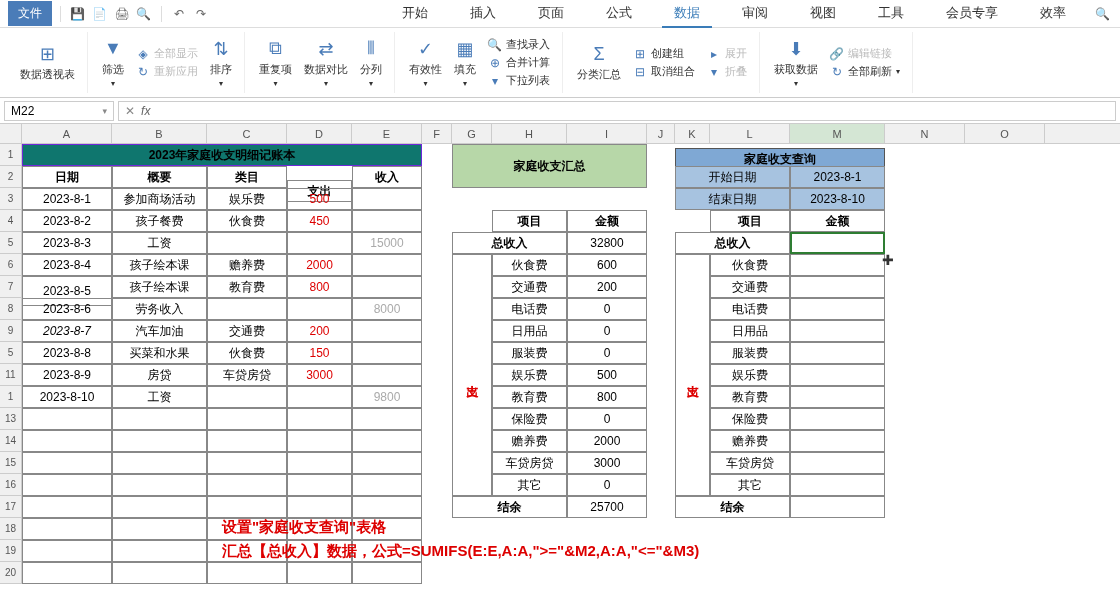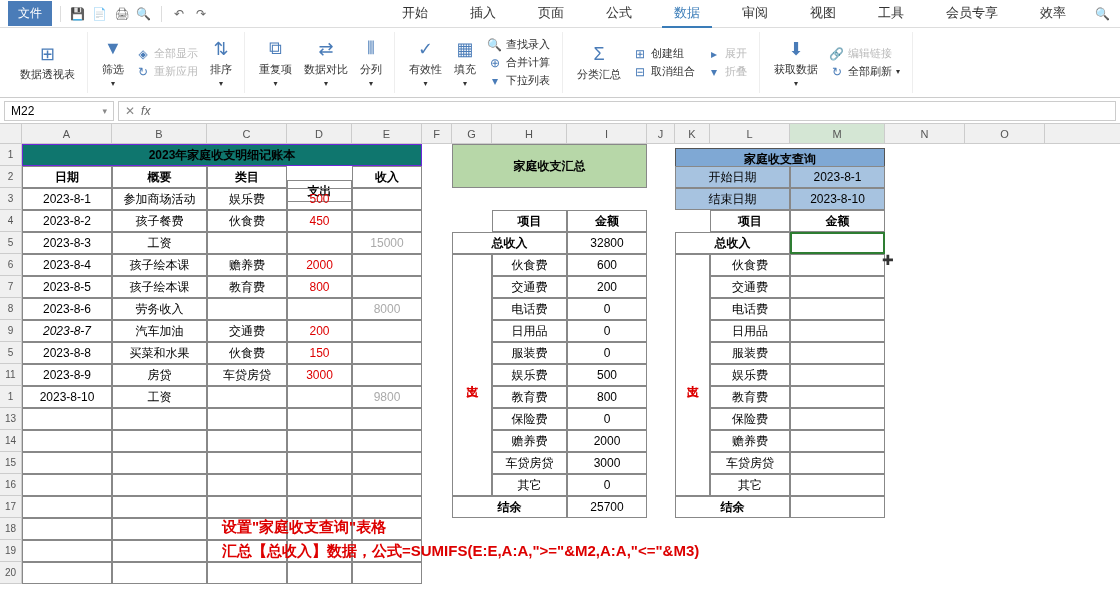--- a/index.html
+++ b/index.html
@@ -283,21 +283,21 @@
           <div class="cell bordered center" style="left: 0px; top: 88px; width: 90px; height: 22px;">2023-8-3</div>
           <div class="cell bordered center" style="left: 90px; top: 88px; width: 95px; height: 22px;">工资</div>
           <div class="cell bordered center" style="left: 185px; top: 88px; width: 80px; height: 22px;"></div>
           <div class="cell bordered center" style="left: 265px; top: 88px; width: 65px; height: 22px;"></div>
           <div class="cell bordered gray center" style="left: 330px; top: 88px; width: 70px; height: 22px;">15000</div>
           <div class="cell bordered center" style="left: 0px; top: 110px; width: 90px; height: 22px;">2023-8-4</div>
           <div class="cell bordered center" style="left: 90px; top: 110px; width: 95px; height: 22px;">孩子绘本课</div>
           <div class="cell bordered center" style="left: 185px; top: 110px; width: 80px; height: 22px;">赡养费</div>
           <div class="cell bordered red center" style="left: 265px; top: 110px; width: 65px; height: 22px;">2000</div>
           <div class="cell bordered center" style="left: 330px; top: 110px; width: 70px; height: 22px;"></div>
-          <div class="cell bordered center" style="left: 0px; top: 132px; width: 90px; height: 22px;">2023-8-5</div>
+          <div class="cell bordered center" style="left: 0px; top: 132px; width: 90px; height: 30px;">2023-8-5</div>
           <div class="cell bordered center" style="left: 90px; top: 132px; width: 95px; height: 22px;">孩子绘本课</div>
           <div class="cell bordered center" style="left: 185px; top: 132px; width: 80px; height: 22px;">教育费</div>
           <div class="cell bordered red center" style="left: 265px; top: 132px; width: 65px; height: 22px;">800</div>
           <div class="cell bordered center" style="left: 330px; top: 132px; width: 70px; height: 22px;"></div>
           <div class="cell bordered center" style="left: 0px; top: 154px; width: 90px; height: 22px;">2023-8-6</div>
           <div class="cell bordered center" style="left: 90px; top: 154px; width: 95px; height: 22px;">劳务收入</div>
           <div class="cell bordered center" style="left: 185px; top: 154px; width: 80px; height: 22px;"></div>
           <div class="cell bordered center" style="left: 265px; top: 154px; width: 65px; height: 22px;"></div>
           <div class="cell bordered gray center" style="left: 330px; top: 154px; width: 70px; height: 22px;">8000</div>
           <div class="cell bordered center" style="left: 0px; top: 176px; width: 90px; height: 22px; font-style: italic;">2023-8-7</div>

